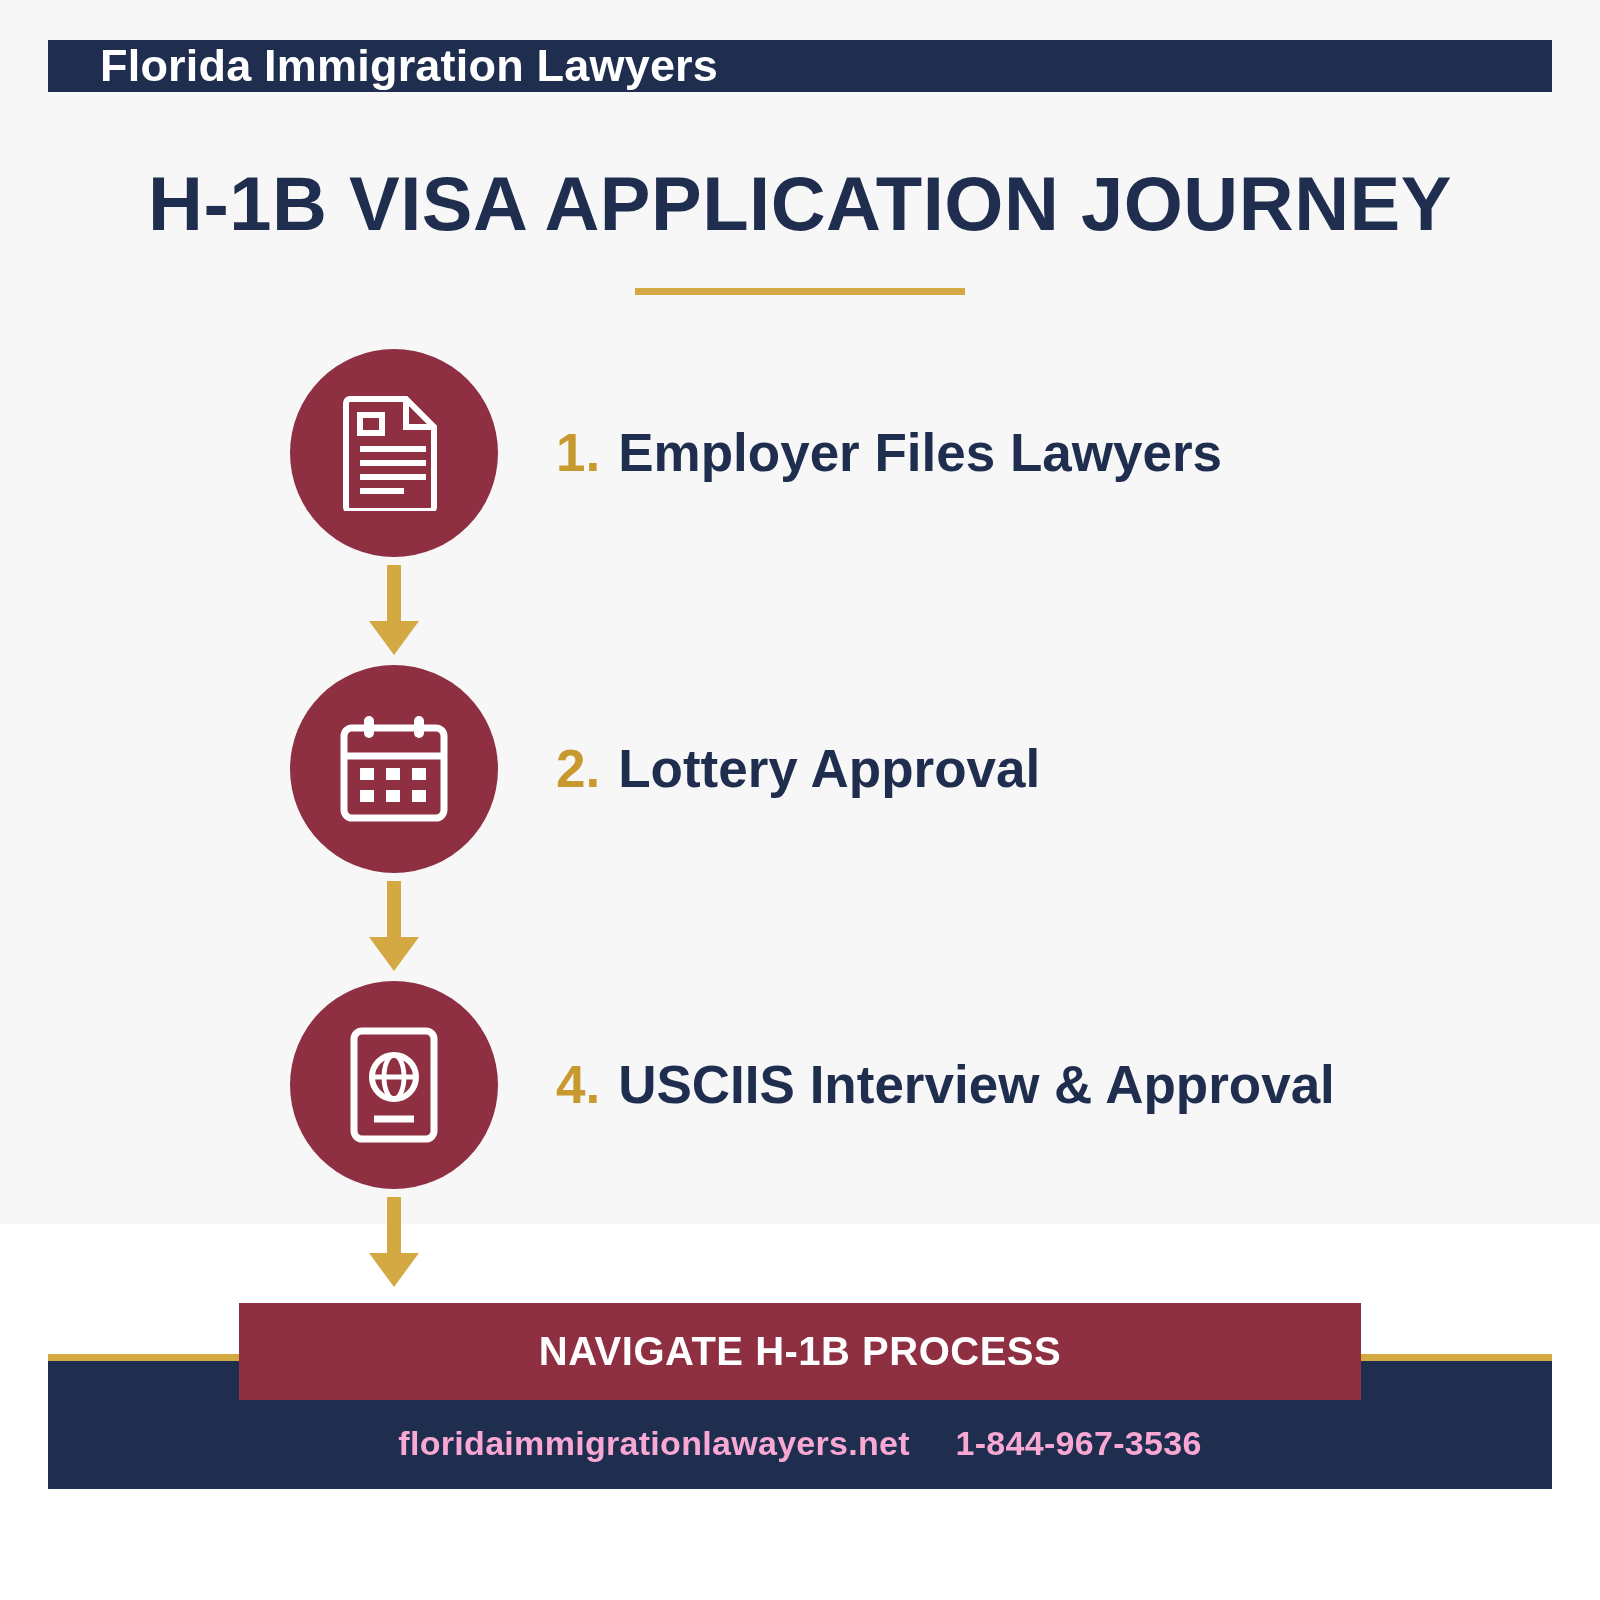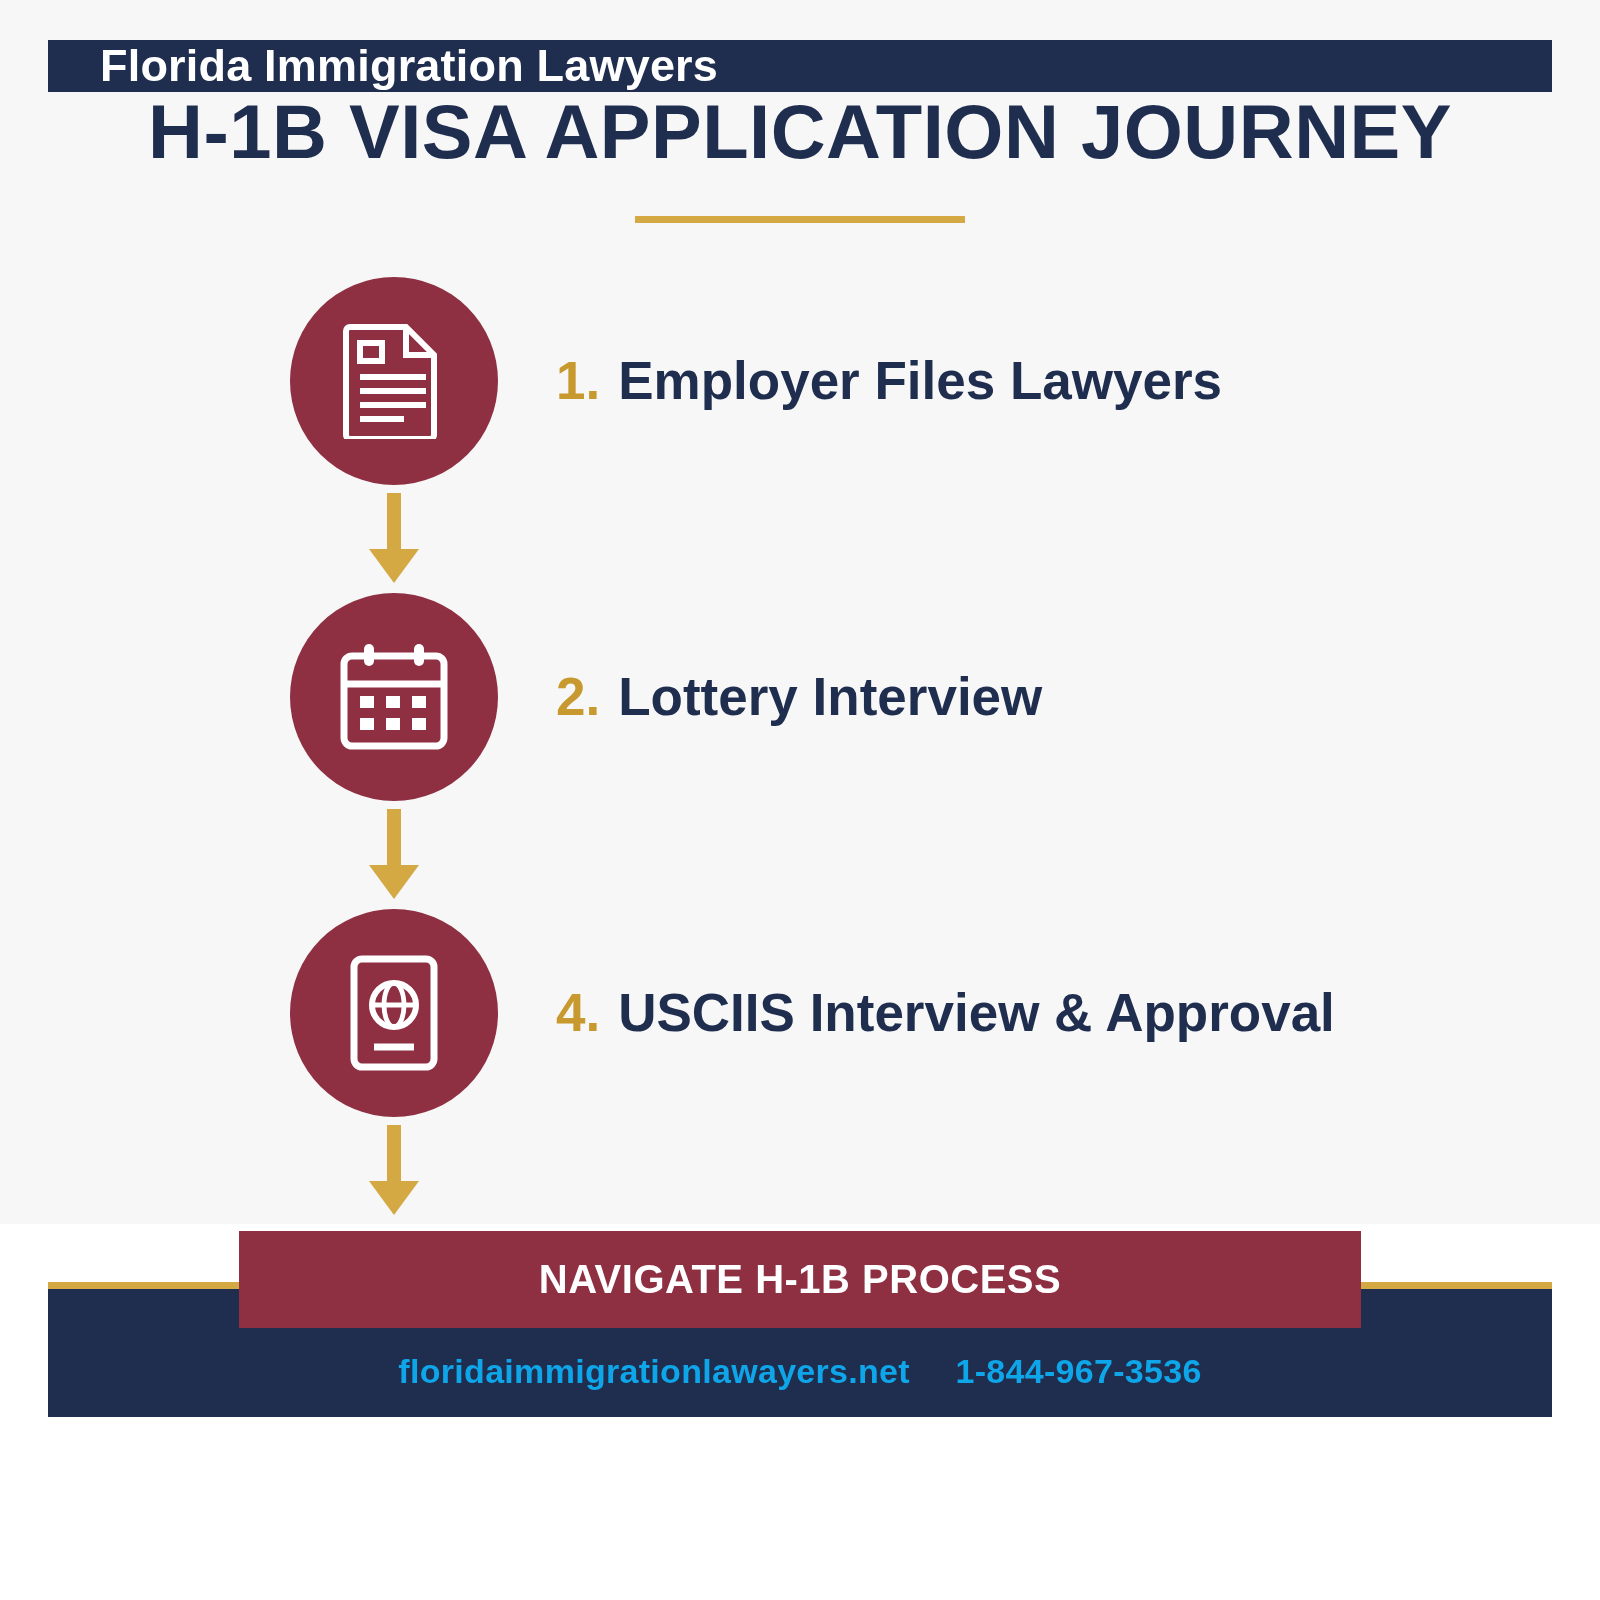--- a/index.html
+++ b/index.html
@@ -42,20 +42,21 @@
   }
   .header-rule {
     height: 7px;
     background: #d4a843;
     width: 100%;
   }
 
   
   .title-block {
     text-align: center;
+    margin-top: 72px;
   }
   .main-title {
     color: #1f2d4e;
     font-size: 76px;
     font-weight: bold;
     letter-spacing: 0.5px;
     line-height: 1.05;
     white-space: nowrap;
   }
   .title-underline {
@@ -142,21 +143,21 @@
   .footer-bar {
     background: #1f2d4e;
     height: 128px;
     display: flex;
     align-items: flex-end;
     justify-content: center;
     padding-bottom: 26px;
     box-sizing: border-box;
   }
   .footer-text {
-    color: #0ea5e9;
+    color: #f9a8d4;
     font-size: 34px;
     font-weight: bold;
     letter-spacing: 0.3px;
   }
   .footer-sep {
     display: inline-block;
     width: 26px;
   }
 </style>
 </head>
@@ -211,21 +212,21 @@
           <rect x="11" y="27" width="7" height="6" fill="#ffffff"></rect>
           <rect x="24" y="27" width="7" height="6" fill="#ffffff"></rect>
           <rect x="37" y="27" width="7" height="6" fill="#ffffff"></rect>
           <rect x="11" y="38" width="7" height="6" fill="#ffffff"></rect>
           <rect x="24" y="38" width="7" height="6" fill="#ffffff"></rect>
           <rect x="37" y="38" width="7" height="6" fill="#ffffff"></rect>
         </svg>
       </div>
       <div class="step-text">
         <span class="step-num">2.</span>
-        <span>Lottery Interview</span>
+        <span>Lottery Approval</span>
       </div>
     </div>
 
     <div class="arrow">
       <svg width="58" height="92" viewBox="0 0 29 46">
         <rect x="11" y="0" width="7" height="30" fill="#d4a843"></rect>
         <path d="M2 28 L14.5 45 L27 28 Z" fill="#d4a843"></path>
       </svg>
     </div>
 

